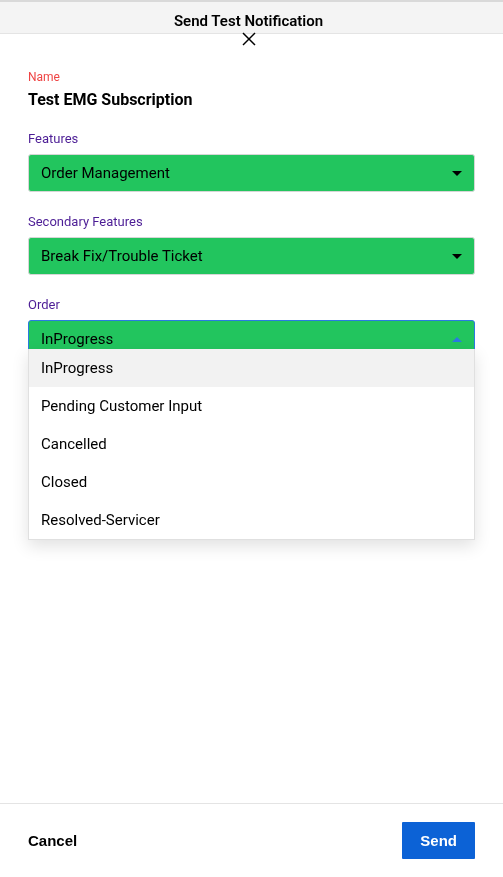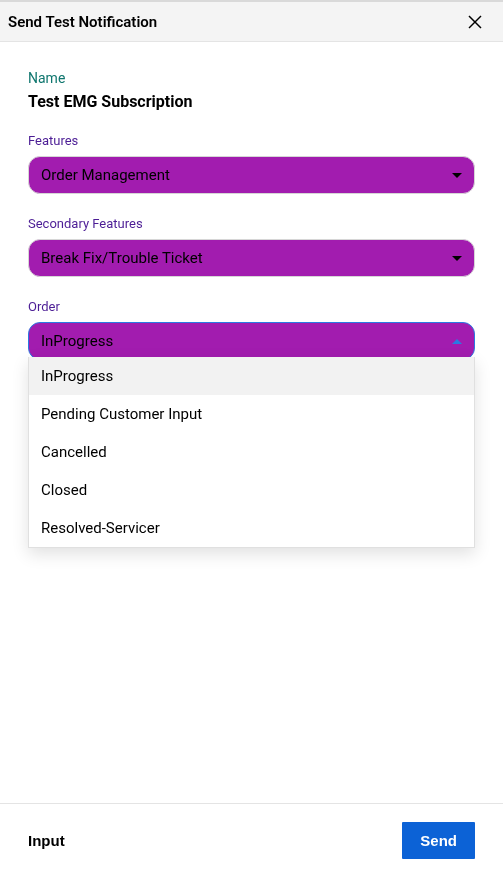--- a/index.html
+++ b/index.html
@@ -19,21 +19,22 @@
     position: relative;
     border-top: 2px solid #d9d9d9;
   }
   .modal-header {
     display: flex;
     align-items: center;
     justify-content: space-between;
     background: #f4f4f4;
     border-bottom: 1px solid #e4e4e4;
     padding: 10px 14px 10px 8px;
-    height: 40px;
+    height: 32px;
+    flex-direction: column;
   }
   .modal-title {
     font-size: 15px;
     font-weight: 600;
     color: #000;
   }
   .close-btn {
     width: 28px;
     height: 28px;
     display: flex;
@@ -42,43 +43,43 @@
     cursor: pointer;
     color: #000;
   }
   .close-btn svg { width: 18px; height: 18px; }
   .modal-body {
     flex: 1;
     padding: 16px 28px 0 28px;
     position: relative;
   }
   .field-label-small {
-    font-size: 14px;
-    color: #0f766e;
-    margin-top: 12px;
+    font-size: 12px;
+    color: #ef4444;
+    margin-top: 20px;
     margin-bottom: 6px;
   }
   .name-value {
     font-size: 16px;
     font-weight: 700;
     color: #000;
     margin-bottom: 10px;
   }
   .field-label {
     font-size: 13px;
     color: #4c1d95;
     margin-top: 22px;
     margin-bottom: 8px;
   }
   .select {
     width: 100%;
     height: 38px;
     border: 1px solid #d6d6d6;
-    border-radius: 12px;
-    background: #a21caf;
+    border-radius: 3px;
+    background: #22c55e;
     padding: 0 12px;
     display: flex;
     align-items: center;
     justify-content: space-between;
     font-size: 15px;
     color: #000;
     cursor: pointer;
   }
   .select .caret {
     width: 0; height: 0;
@@ -182,17 +183,17 @@
         <div class="dropdown-option selected">InProgress</div>
         <div class="dropdown-option">Pending Customer Input</div>
         <div class="dropdown-option">Cancelled</div>
         <div class="dropdown-option">Closed</div>
         <div class="dropdown-option">Resolved-Servicer</div>
       </div>
 
   </div>
 
   <div class="modal-footer">
-    <button class="cancel-btn">Input</button>
+    <button class="cancel-btn">Cancel</button>
     <button class="send-btn">Send</button>
   </div>
 
 </div>
 
 </body></html>

